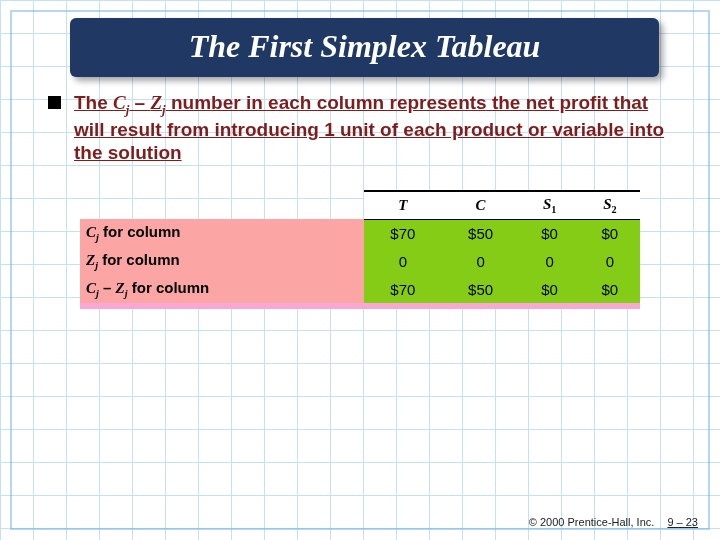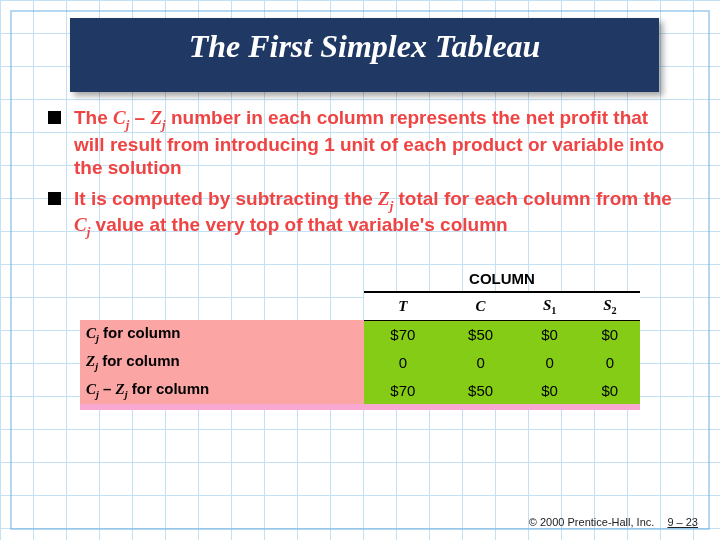--- a/index.html
+++ b/index.html
@@ -27,42 +27,44 @@
   }
   .slide {
     position: absolute;
     inset: 0;
     padding: 18px 30px 20px 30px;
   }
   .title-box {
     background: #1f3864;
     color: #fff;
     margin: 0 31px 14px 40px;
-    padding: 10px 16px 27px 16px;
+    padding: 10px 16px 12px 16px;
     box-shadow: 4px 4px 6px rgba(0,0,0,0.35);
+    border-radius: 6px;
   }
   .title-box h1 {
     font-size: 32px;
     font-style: italic;
     font-weight: bold;
     text-align: center;
     font-family: "Times New Roman", Times, serif;
   }
   ul.bullets {
     list-style: none;
     margin: 0 8px 0 18px;
   }
   ul.bullets li {
     position: relative;
     padding-left: 26px;
     font-size: 19px;
     line-height: 1.22;
     font-weight: bold;
-    color: #ef4444;
-    margin-bottom: 8px;
+    color: #7f1d1d;
+    margin-bottom: 2px;
+    text-decoration: underline;
   }
   ul.bullets li::before {
     content: "";
     position: absolute;
     left: 0; top: 5px;
     width: 13px; height: 13px;
     background: #000;
   }
   .mi { font-style: italic; font-family: "Times New Roman", serif; }
   .sub { font-size: 0.68em; font-style: italic; vertical-align: sub; font-family: "Times New Roman", serif; }
@@ -120,32 +122,25 @@
 <div class="slide">
 
   <div class="title-box">
     <h1>The First Simplex Tableau</h1>
   </div>
 
   <ul class="bullets">
     <li>
       <span>The </span><span class="mi">C</span><span class="sub">j</span><span> – </span><span class="mi">Z</span><span class="sub">j</span><span> number in each column represents the net profit that will result from introducing 1 unit of each product or variable into the solution</span>
     </li>
-    <li>
-      <span>It is computed by subtracting the </span><span class="mi">Z</span><span class="sub">j</span><span> total for each column from the </span><span class="mi">C</span><span class="sub">j</span><span> value at the very top of that variable's column</span>
-    </li>
   </ul>
 
   <div class="table-wrap">
     <table>
       <tbody>
-          <tr>
-        <td></td>
-        <td colspan="4" class="over-hdr">COLUMN</td>
-      </tr>
       <tr>
         <td></td>
         <th class="col-hdr ital-hdr">T</th>
         <th class="col-hdr ital-hdr">C</th>
         <th class="col-hdr ital-hdr"><span>S</span><span class="sub" style="font-style:normal">1</span></th>
         <th class="col-hdr ital-hdr"><span>S</span><span class="sub" style="font-style:normal">2</span></th>
       </tr>
       <tr>
         <td class="rowlabel"><span class="mi">C</span><span class="sub">j</span><span> for column</span></td>
         <td class="val">$70</td>

